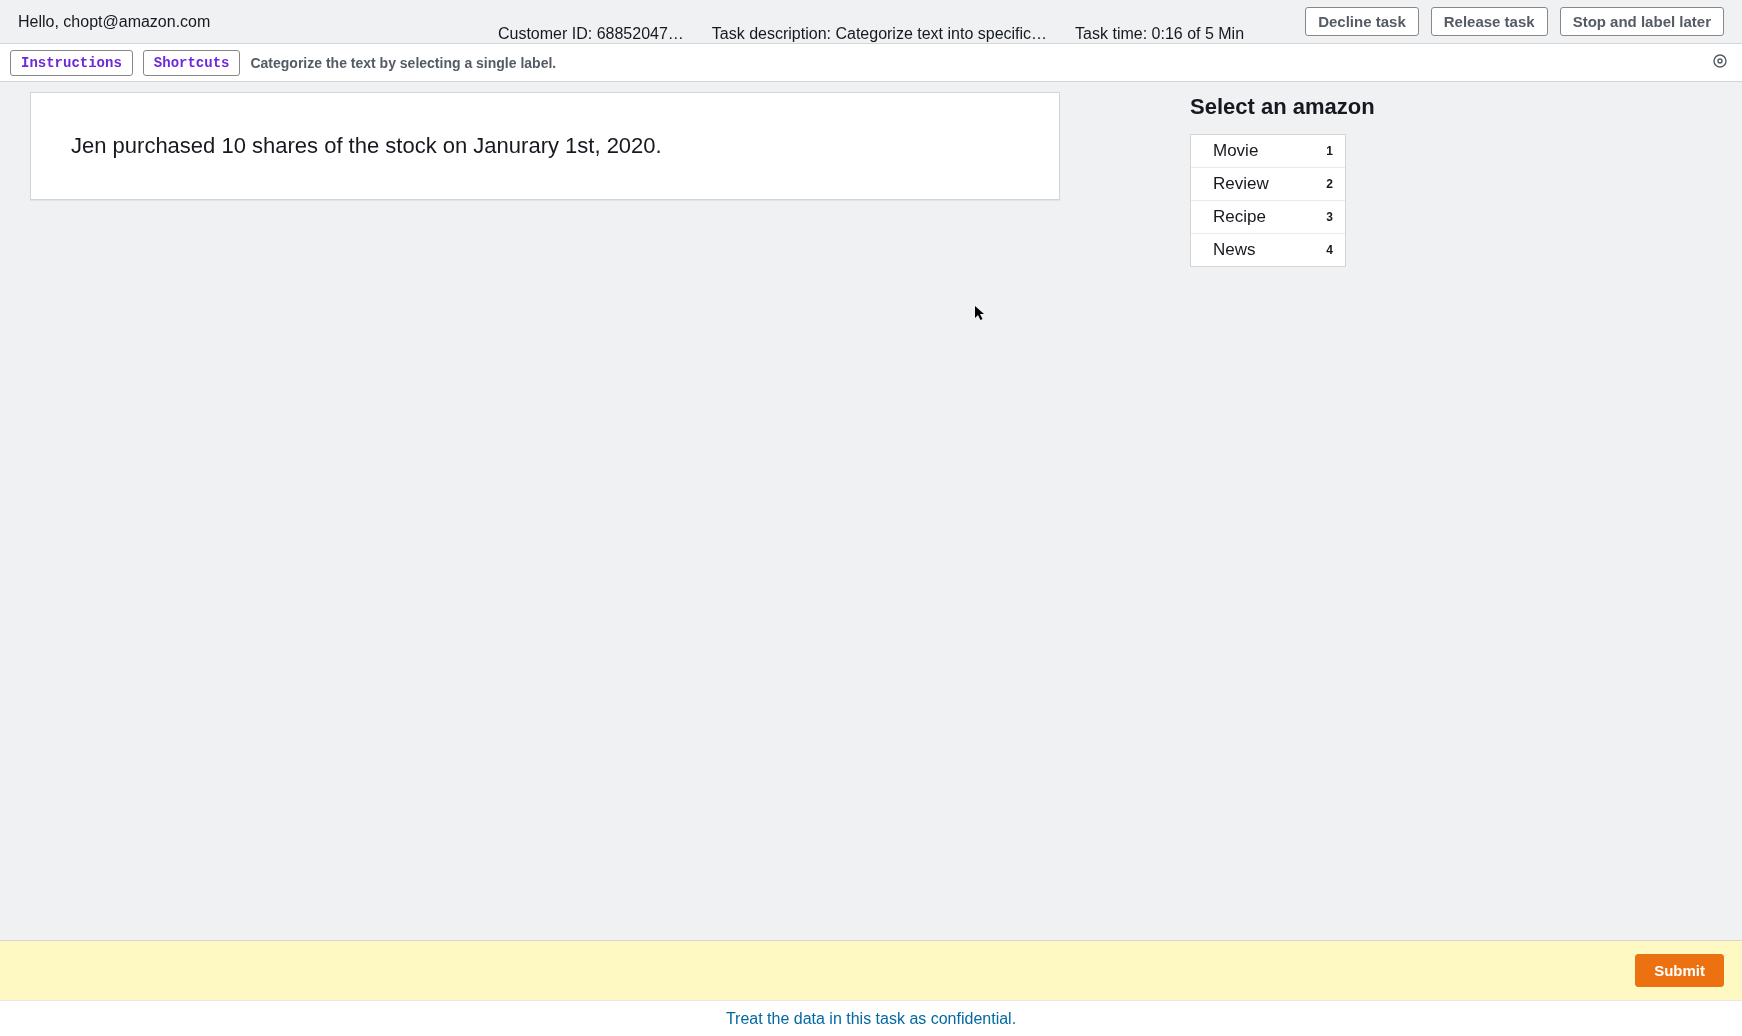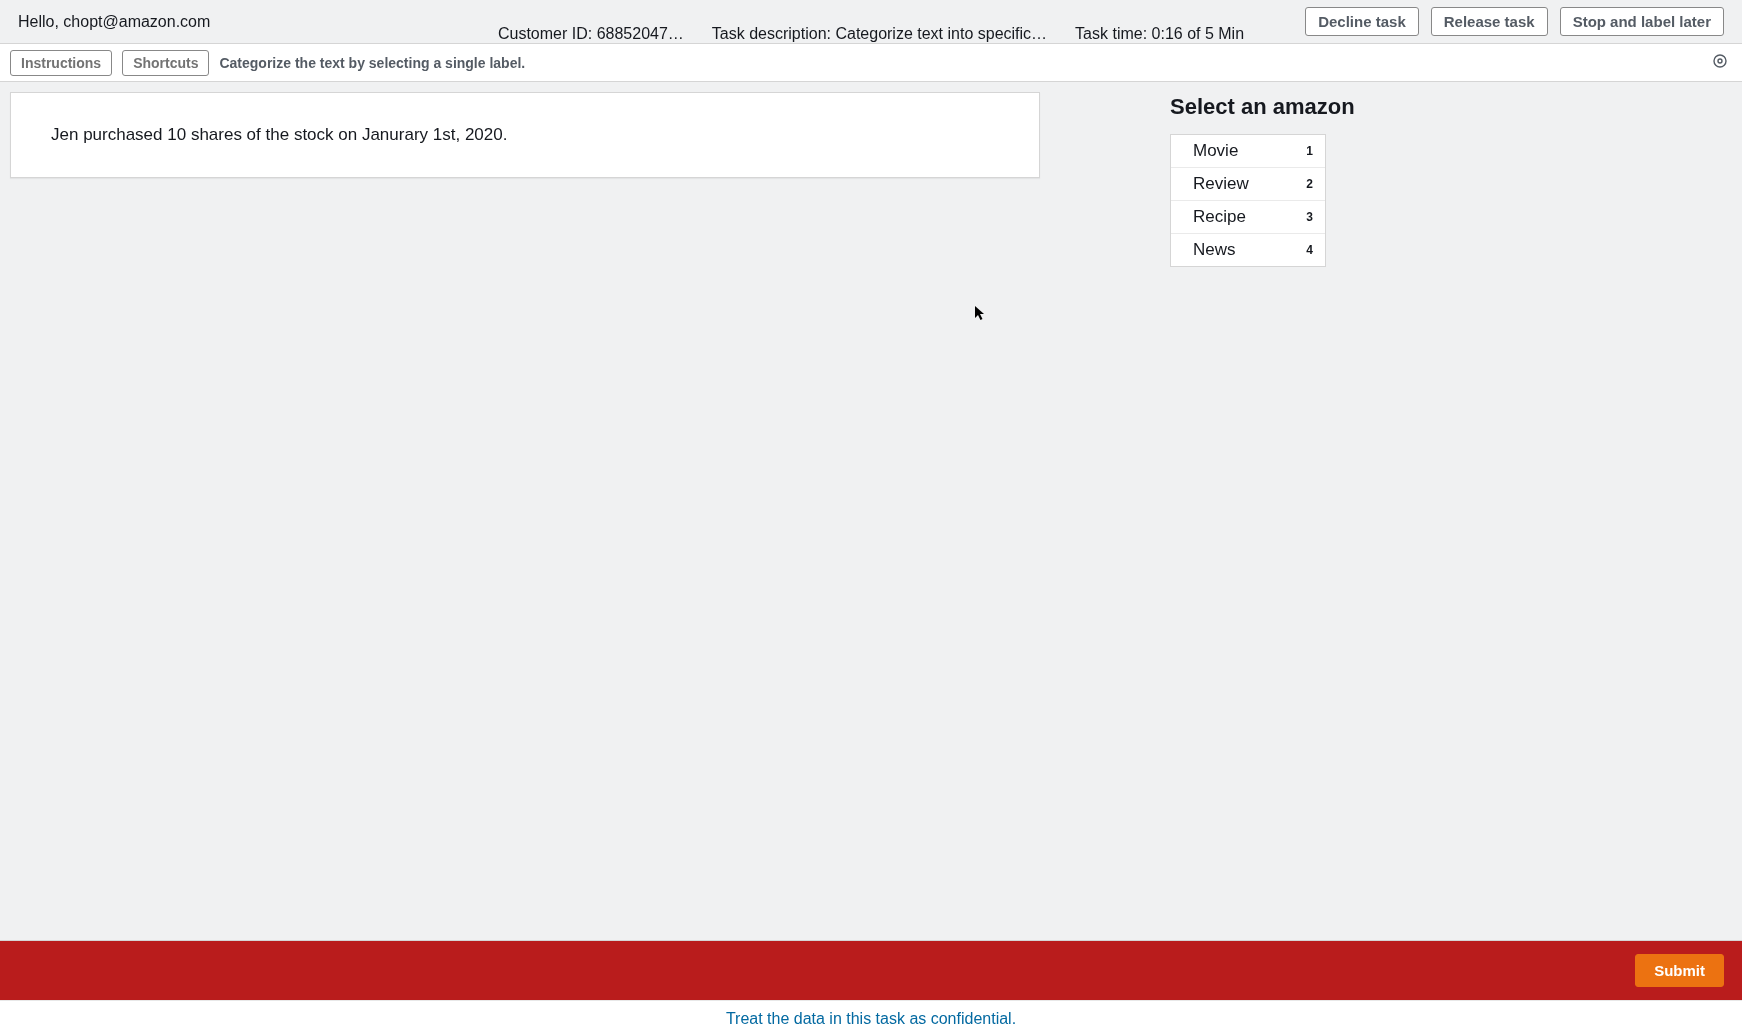--- a/index.html
+++ b/index.html
@@ -68,23 +68,23 @@
       gap: 10px;
       position: relative;
     }
     .sub-btn {
       background: #fff;
       border: 1px solid #888;
       border-radius: 3px;
       padding: 4px 10px;
       font-size: 14px;
       font-weight: 700;
-      color: #737373;
-      cursor: pointer;
-      font-family: Liberation Sans, sans-serif;
+      color: #6d28d9;
+      cursor: pointer;
+      font-family: Liberation Mono, monospace;
     }
     .sub-text {
       font-size: 14px;
       font-weight: 700;
       color: #545b64;
     }
     .gear-wrap {
       position: absolute;
       right: 14px;
       top: 50%;
@@ -95,25 +95,26 @@
       display: flex;
       padding: 10px;
       gap: 10px;
       height: calc(100% - 44px - 38px - 60px - 36px);
       overflow: auto;
     }
     .text-card {
       background: #fff;
       border: 1px solid #d5d5d5;
       width: 1030px;
-      padding: 32px 40px;
-      font-size: 17px;
+      padding: 40px 40px;
+      font-size: 22px;
       color: #16191f;
       height: fit-content;
       box-shadow: 0 1px 1px rgba(0,0,0,0.05);
+      margin-left: 20px;
     }
     .options-panel {
       margin-left: 120px;
       padding-top: 2px;
     }
     .options-title {
       font-size: 22px;
       font-weight: 700;
       color: #16191f;
       margin-bottom: 6px;
@@ -141,21 +142,21 @@
       font-size: 12px;
       color: #16191f;
       font-weight: 700;
     }
     .footer-bar {
       position: absolute;
       bottom: 36px;
       left: 0;
       right: 0;
       height: 60px;
-      background: #b91c1c;
+      background: #fef9c3;
       border-top: 1px solid #d5d5d5;
       display: flex;
       align-items: center;
       justify-content: flex-end;
       padding: 0 18px;
     }
     .btn-submit {
       background: #ec7211;
       border: 1px solid #ec7211;
       color: #fff;

